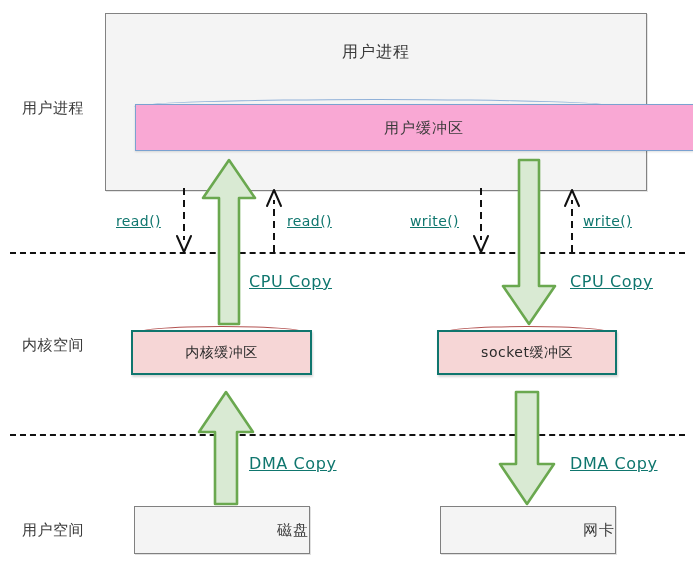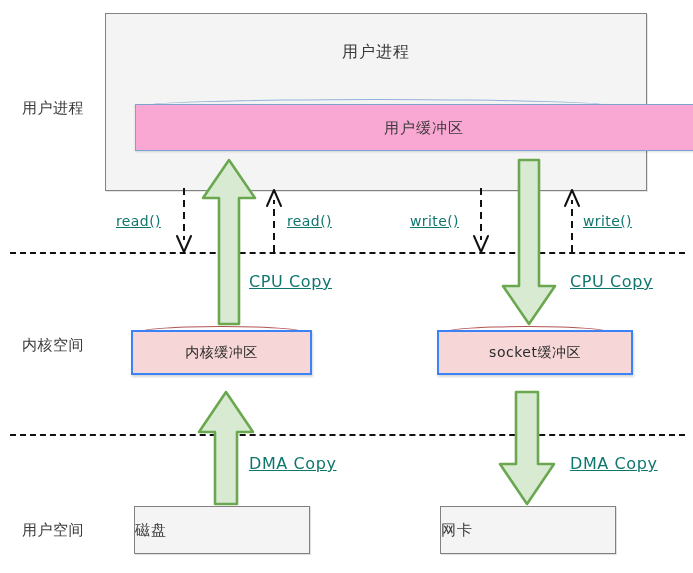--- a/index.html
+++ b/index.html
@@ -85,37 +85,37 @@
     border-radius: 50% 50% 0 0 / 100% 100% 0 0;
     box-sizing: border-box;
   }
 
   
   .kbuf {
     position: absolute;
     top: 330px;
     height: 45px;
     background: #f6d6d6;
-    border: 2px solid #3b82f6;
+    border: 2px solid #0f766e;
     box-sizing: border-box;
     box-shadow: 1px 2px 2px rgba(0,0,0,0.16);
     text-decoration: underline;
   }
   .kbuf .lbl {
     position: absolute;
     left: 0; top: 50%;
     transform: translateY(-50%);
     width: 100%;
     text-align: center;
     font-size: 14px;
     color: #2b2b2b;
     letter-spacing: 0.5px;
   }
   #kbuf-kernel { left: 131px; width: 181px; }
-  #kbuf-socket { left: 437px; width: 196px; }
+  #kbuf-socket { left: 437px; width: 180px; }
   #kbuf-socket .lbl { font-family: "DejaVu Sans", sans-serif; }
   
   .kbuf-curl {
     position: absolute;
     top: 326px;
     height: 8px;
     border-top: 1.6px solid #b2504f;
     border-radius: 50% 50% 0 0 / 100% 100% 0 0;
     box-sizing: border-box;
   }
@@ -130,21 +130,21 @@
     background: #f4f4f4;
     border: 1.8px solid #808080;
     box-sizing: border-box;
     box-shadow: 1px 1px 0 rgba(0,0,0,0.12);
   }
   .hw .lbl {
     position: absolute;
     left: 0; top: 50%;
     transform: translateY(-50%);
     width: 100%;
-    text-align: left;
+    text-align: right;
     font-size: 15px;
     color: #3a3a3a;
     letter-spacing: 1px;
   }
   #hw-disk { left: 134px; width: 176px; }
   #hw-nic  { left: 440px; width: 176px; padding-left: 7px; }
 
   
   .sep {
     position: absolute;

